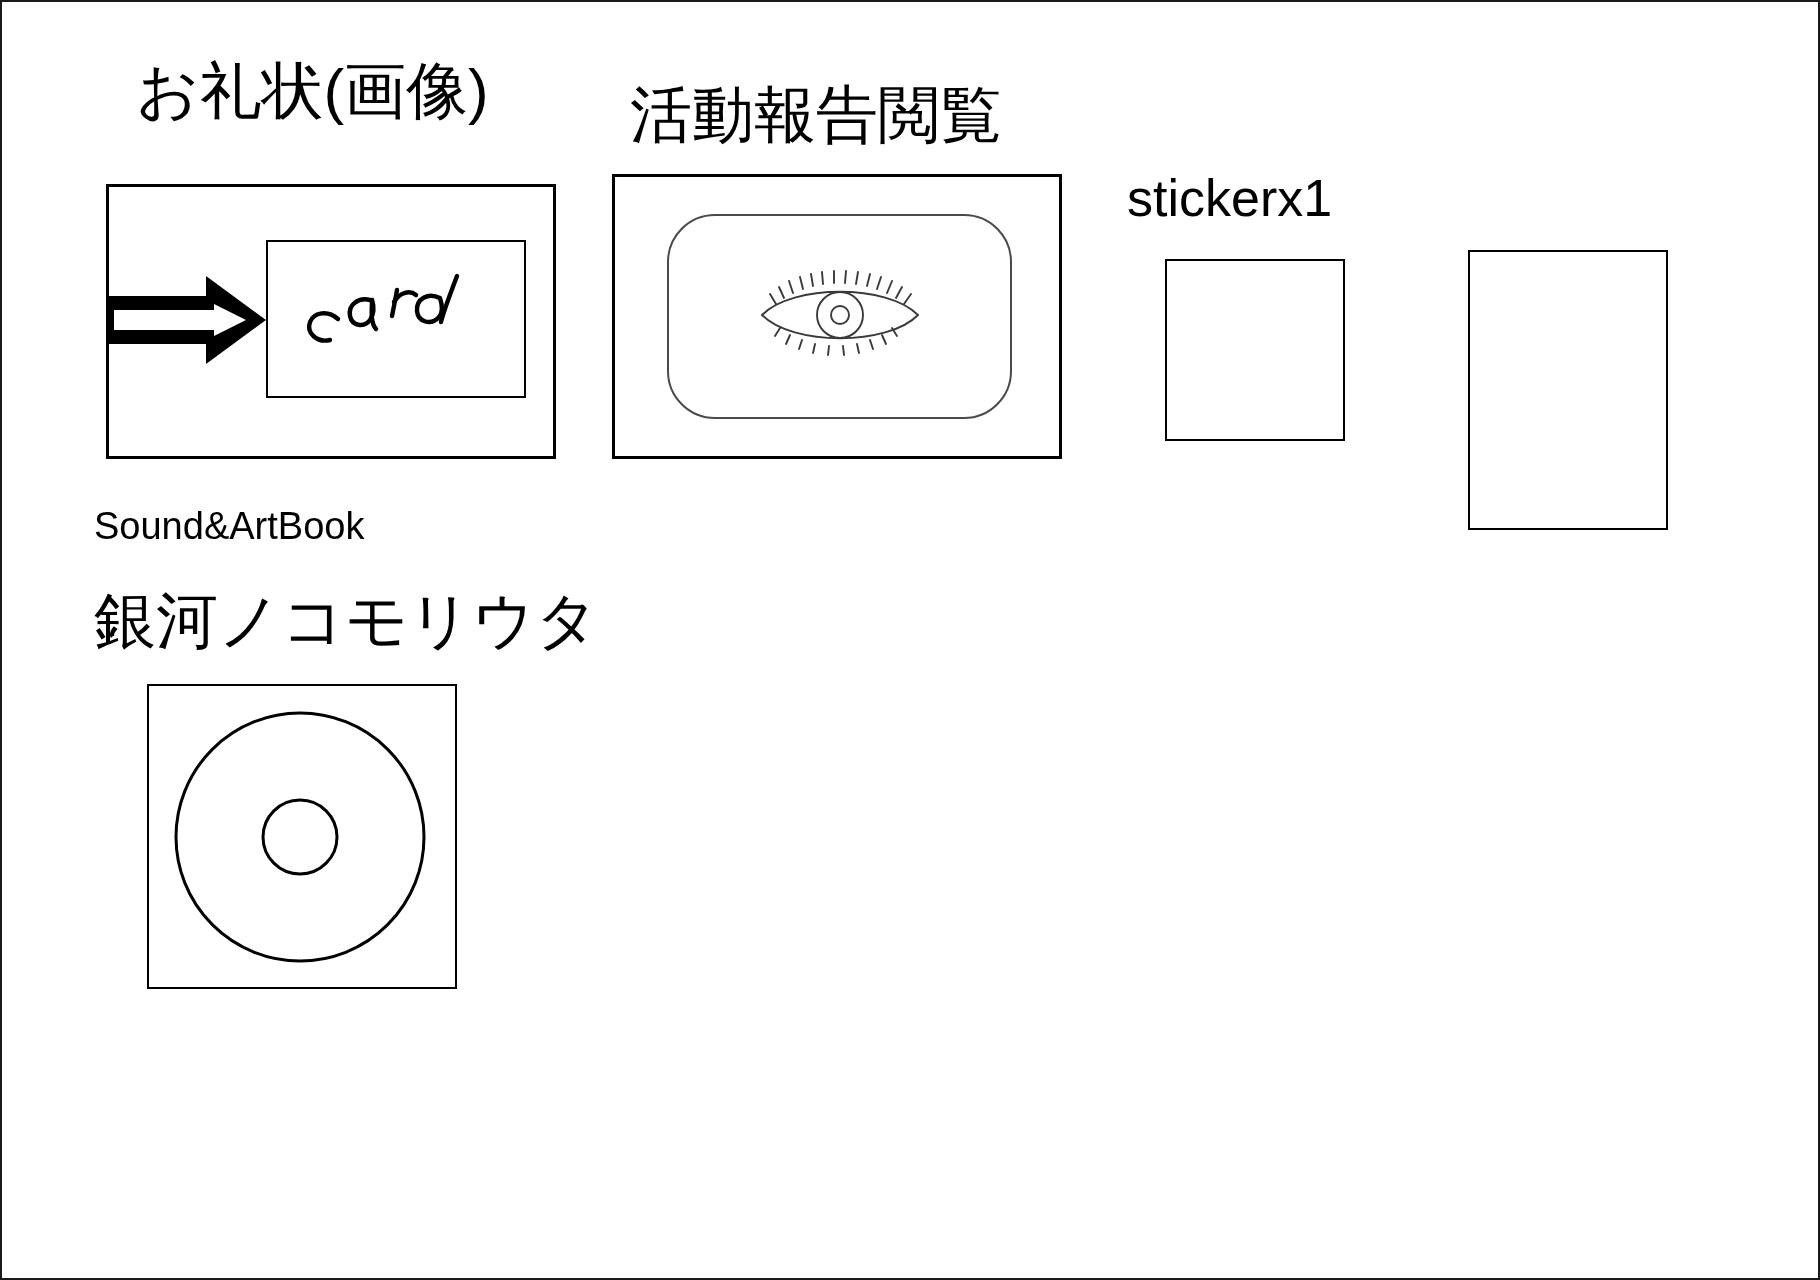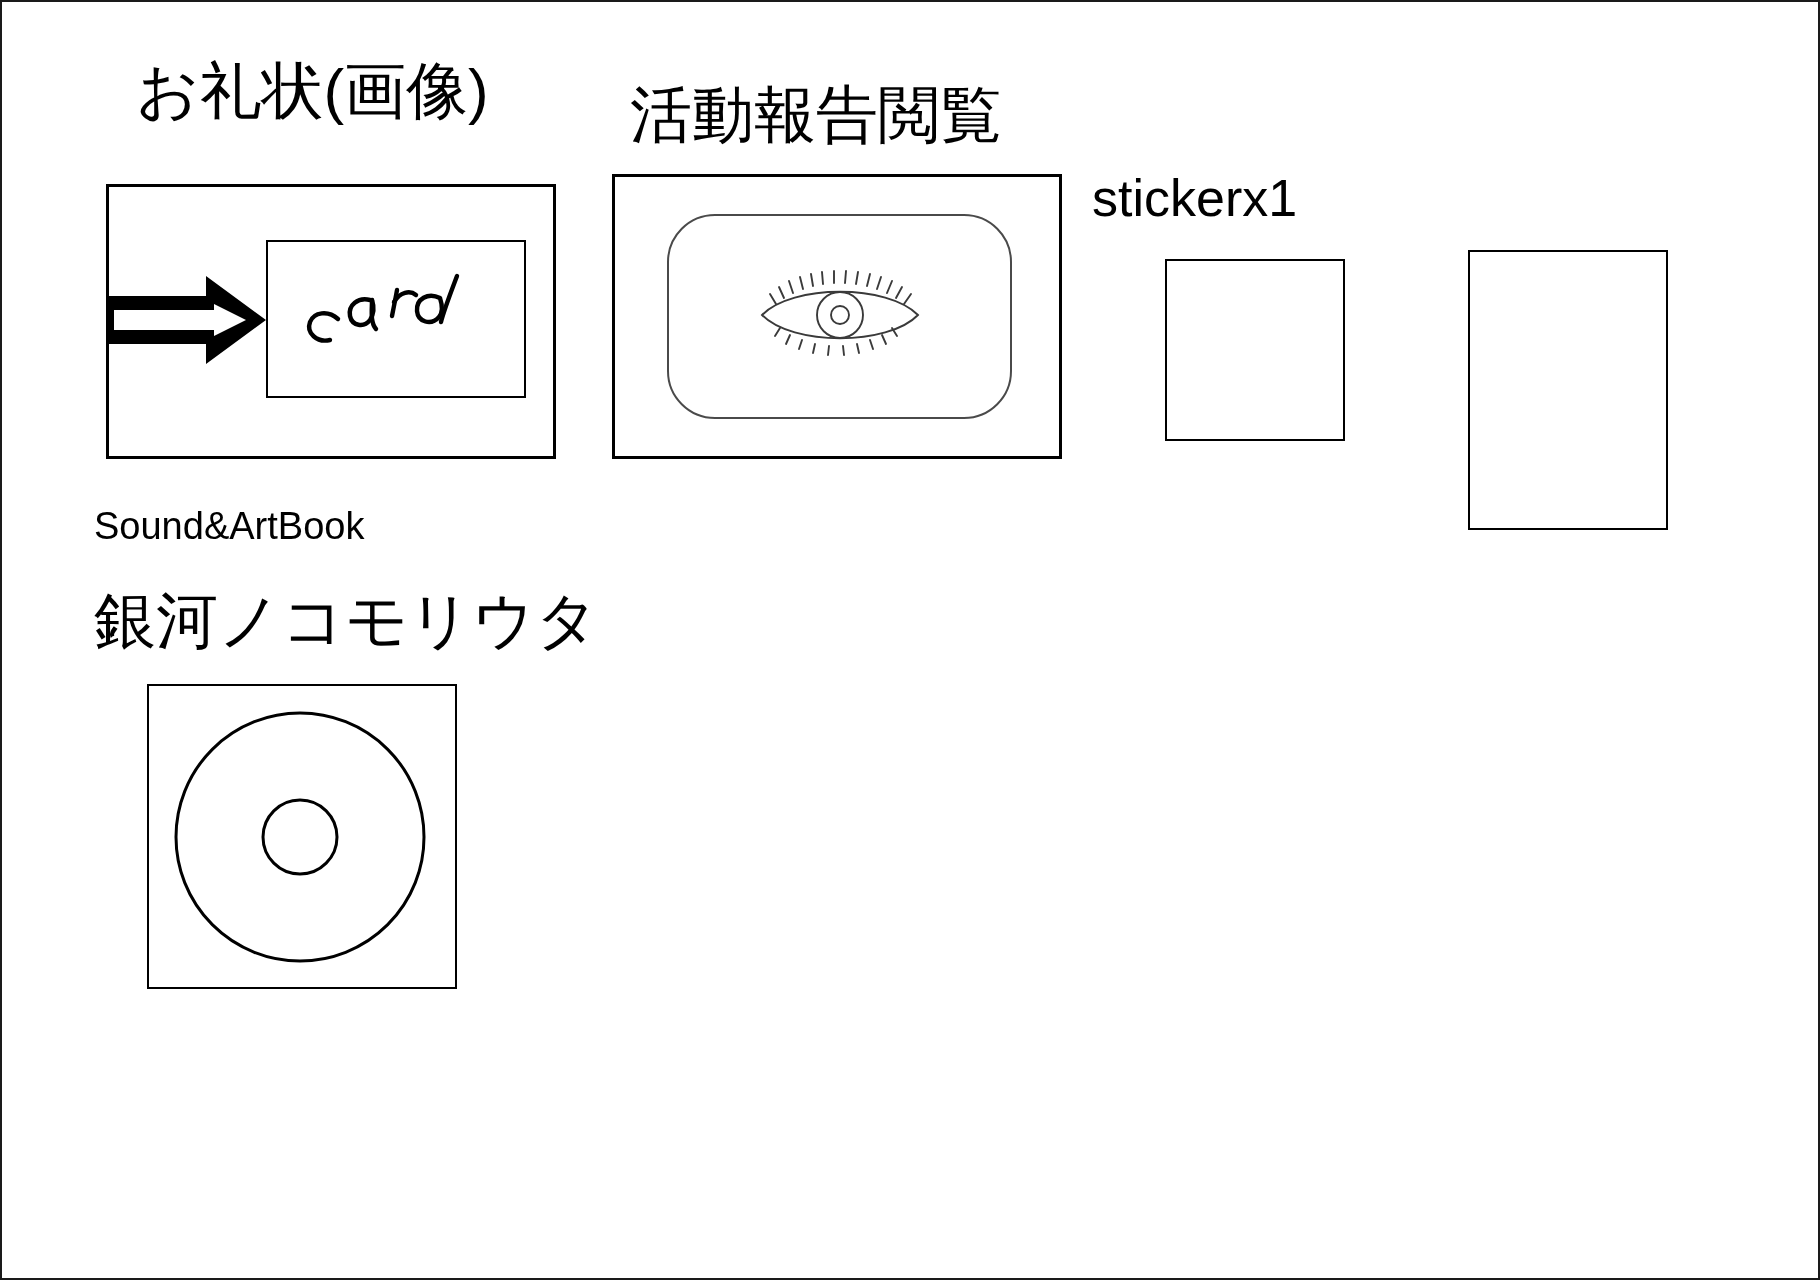--- a/index.html
+++ b/index.html
@@ -217,21 +217,21 @@
         <path d="M79 76 L78 85"></path>
         <path d="M93 76 L94 85"></path>
         <path d="M107 74 L109 83"></path>
         <path d="M120 70 L123 79"></path>
         <path d="M132 65 L136 74"></path>
         <path d="M142 58 L147 66"></path>
       </g>
     </svg>
   </div>
 
-  <div class="label small-label" style="left:1090px; top:170px;">stickerx1</div>
+  <div class="label small-label" style="left:1125px; top:170px;">stickerx1</div>
 
   <div class="frame-thin" id="sticker-frame"></div>
 
 
   <div class="frame-thin" id="postcard-frame"></div>
 
   <div class="label en-title" style="left:92px; top:505px;">Sound&amp;ArtBook</div>
 
   <div class="label jp-title" style="left:92px; top:588px;">銀河ノコモリウタ</div>
 

